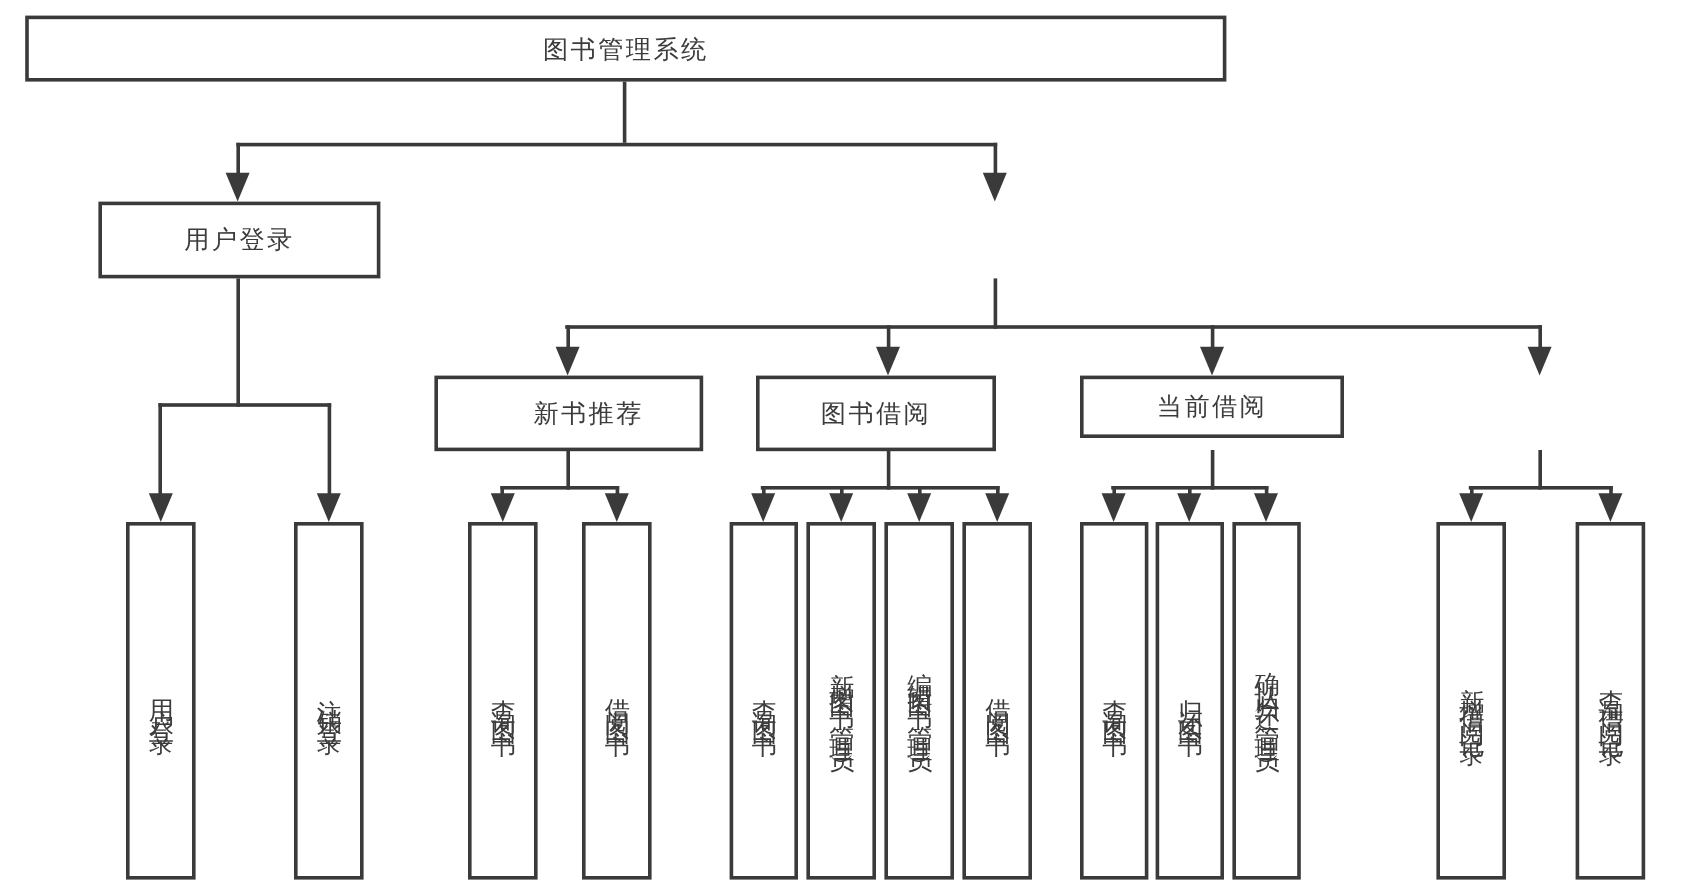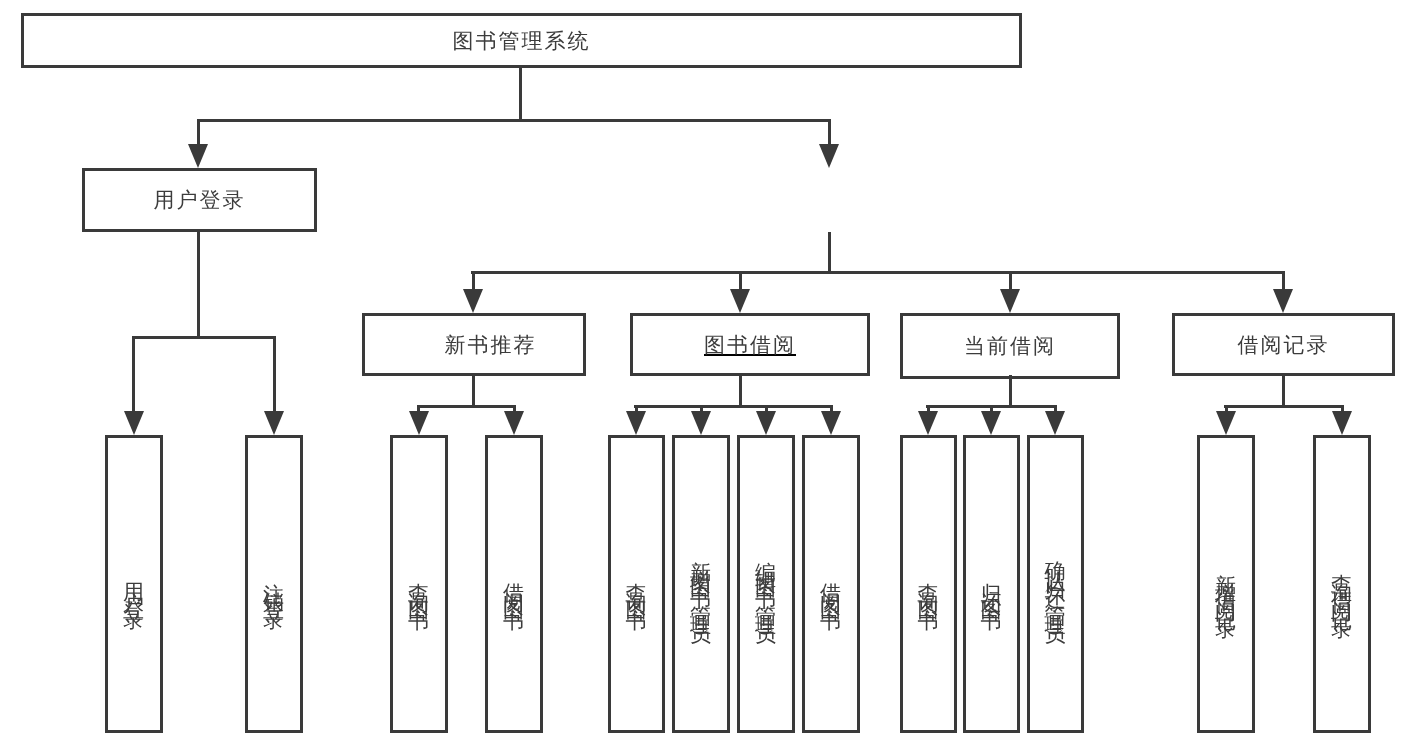--- a/index.html
+++ b/index.html
@@ -72,28 +72,25 @@
   <div class="vl" style="left:739px;top:271px;height:22px;"></div>
   <div class="ar" style="left:730px;top:289px;"></div>
   <div class="vl" style="left:1009px;top:271px;height:22px;"></div>
   <div class="ar" style="left:1000px;top:289px;"></div>
   <div class="vl" style="left:1282px;top:271px;height:22px;"></div>
   <div class="ar" style="left:1273px;top:289px;"></div>
 
   <div class="box" style="left:362px;top:313px;width:224px;height:63px;padding-left:33px;">
     <span class="lbl">新书推荐</span>
   </div>
-  <div class="box" style="left:630px;top:313px;width:240px;height:63px;text-decoration:underline;">
+  <div class="box" style="left:630px;top:313px;width:200px;height:63px;">
     <span class="lbl">图书借阅</span>
   </div>
-  <div class="box" style="left:900px;top:313px;width:220px;height:66px;">
+  <div class="box" style="left:900px;top:313px;width:220px;height:52px;">
     <span class="lbl">当前借阅</span>
-  </div>
-  <div class="box" style="left:1172px;top:313px;width:223px;height:63px;">
-    <span class="lbl">借阅记录</span>
   </div>
 
   <div class="vl" style="left:472px;top:375px;height:33px;"></div>
   <div class="hl" style="left:417px;top:405px;width:99px;"></div>
   <div class="vl" style="left:417px;top:405px;height:9px;"></div>
   <div class="ar" style="left:409px;top:411px;"></div>
   <div class="vl" style="left:513px;top:405px;height:9px;"></div>
   <div class="ar" style="left:504px;top:411px;"></div>
 
   <div class="vl" style="left:739px;top:375px;height:33px;"></div>

